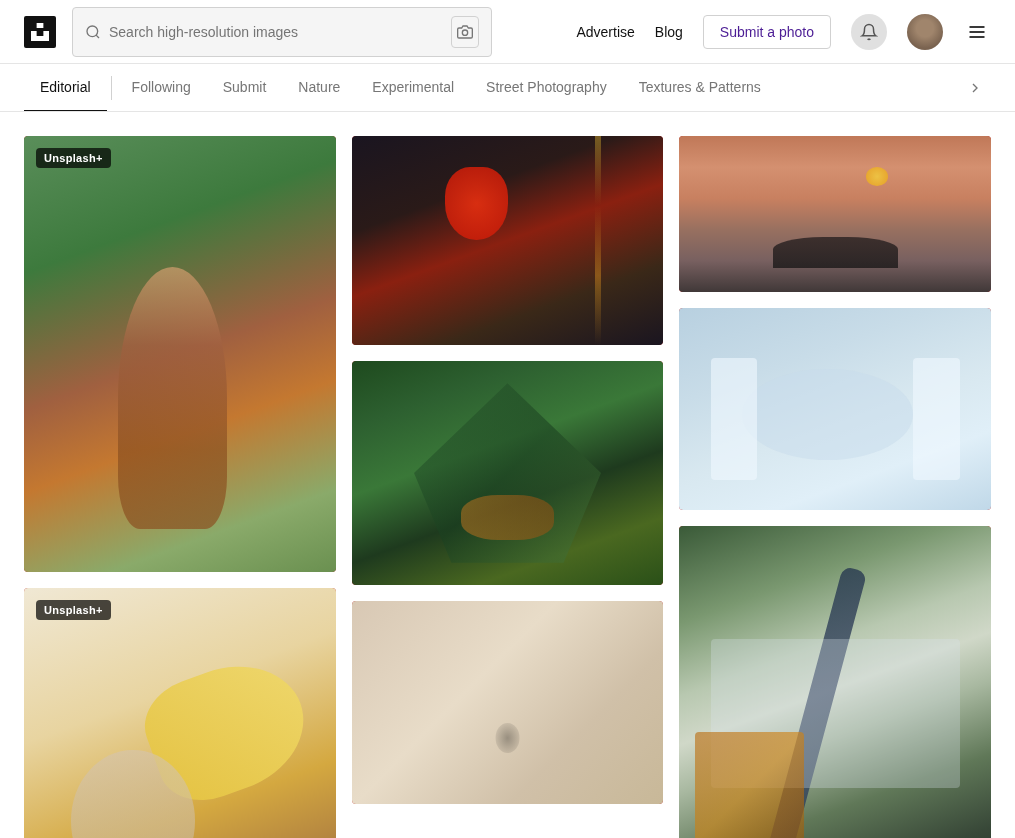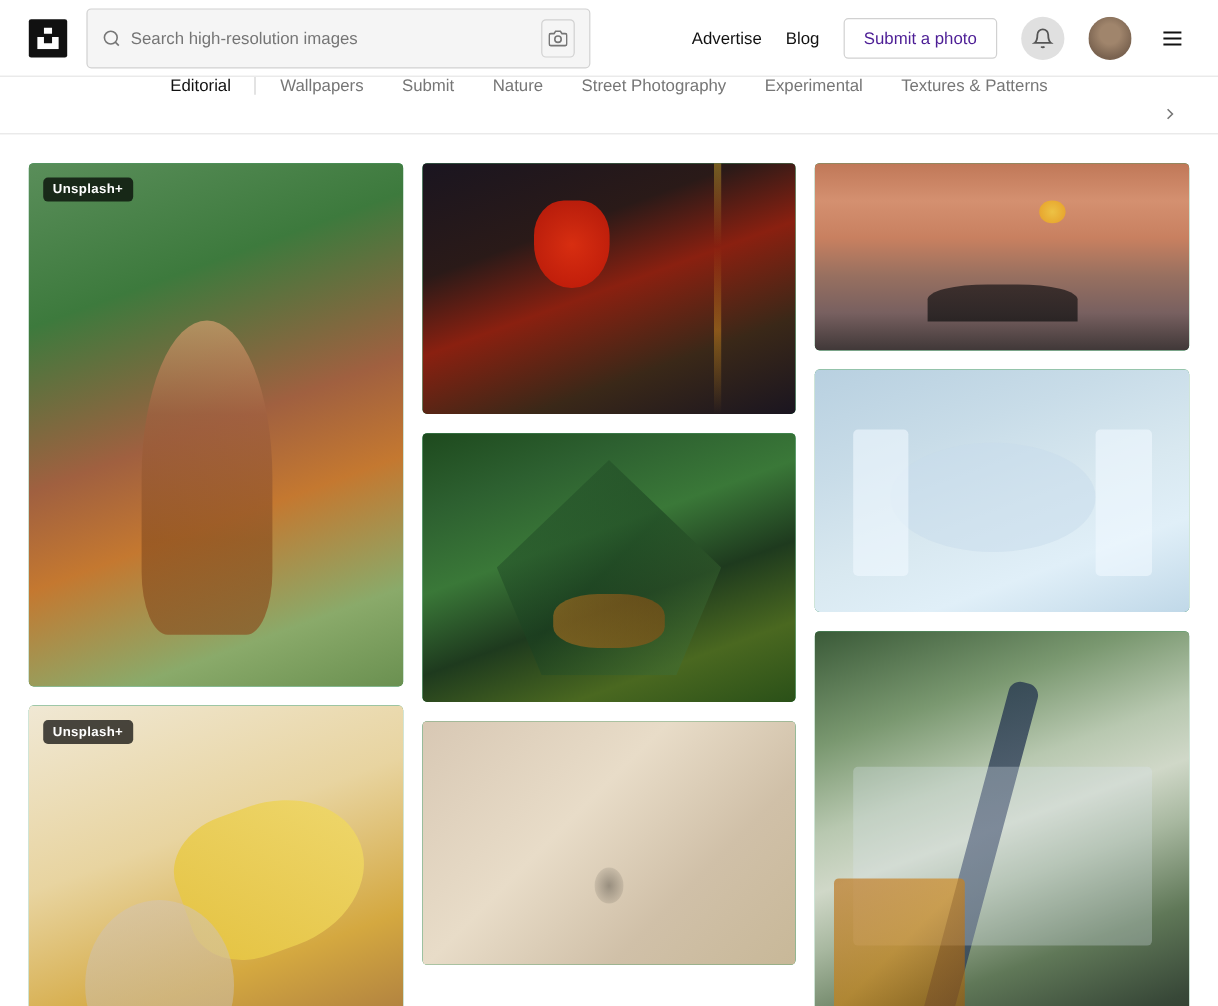--- a/index.html
+++ b/index.html
@@ -125,21 +125,20 @@
     }
 
     
     .category-nav {
       display: flex;
       align-items: center;
       border-bottom: 1px solid #e5e5e5;
       padding: 0 24px;
       overflow: hidden;
       height: 48px;
-      flex-direction: column;
     }
     .category-nav-items {
       display: flex;
       gap: 0;
       align-items: center;
       overflow: hidden;
     }
     .cat-item {
       padding: 12px 16px;
       font-size: 14px;
@@ -188,21 +187,21 @@
       flex: 1;
       display: flex;
       flex-direction: column;
       gap: 16px;
     }
     .photo-card {
       position: relative;
       border-radius: 4px;
       overflow: hidden;
       cursor: pointer;
-      background: #15803d;
+      background: #b91c1c;
     }
     .photo-placeholder {
       width: 100%;
       display: block;
     }
 
     
     .badge-unsplash {
       position: absolute;
       top: 12px;
@@ -269,25 +268,25 @@
         <line x1="3" y1="18" x2="21" y2="18"></line>
       </svg>
     </button>
   </div>
 </header>
 
 <nav class="category-nav">
   <div class="category-nav-items">
     <a class="cat-item active" href="#">Editorial</a>
     <div class="cat-divider"></div>
-    <a class="cat-item" href="#">Wallpapers</a>
+    <a class="cat-item" href="#">Following</a>
     <a class="cat-item" href="#">Submit</a>
     <a class="cat-item" href="#">Nature</a>
+    <a class="cat-item" href="#">Experimental</a>
     <a class="cat-item" href="#">Street Photography</a>
-    <a class="cat-item" href="#">Experimental</a>
     <a class="cat-item" href="#">Textures &amp; Patterns</a>
 
   </div>
   <button class="nav-arrow">
     <svg width="16" height="16" viewBox="0 0 24 24" fill="none" stroke="currentColor" stroke-width="2">
       <polyline points="9 18 15 12 9 6"></polyline>
     </svg>
   </button>
 </nav>
 

